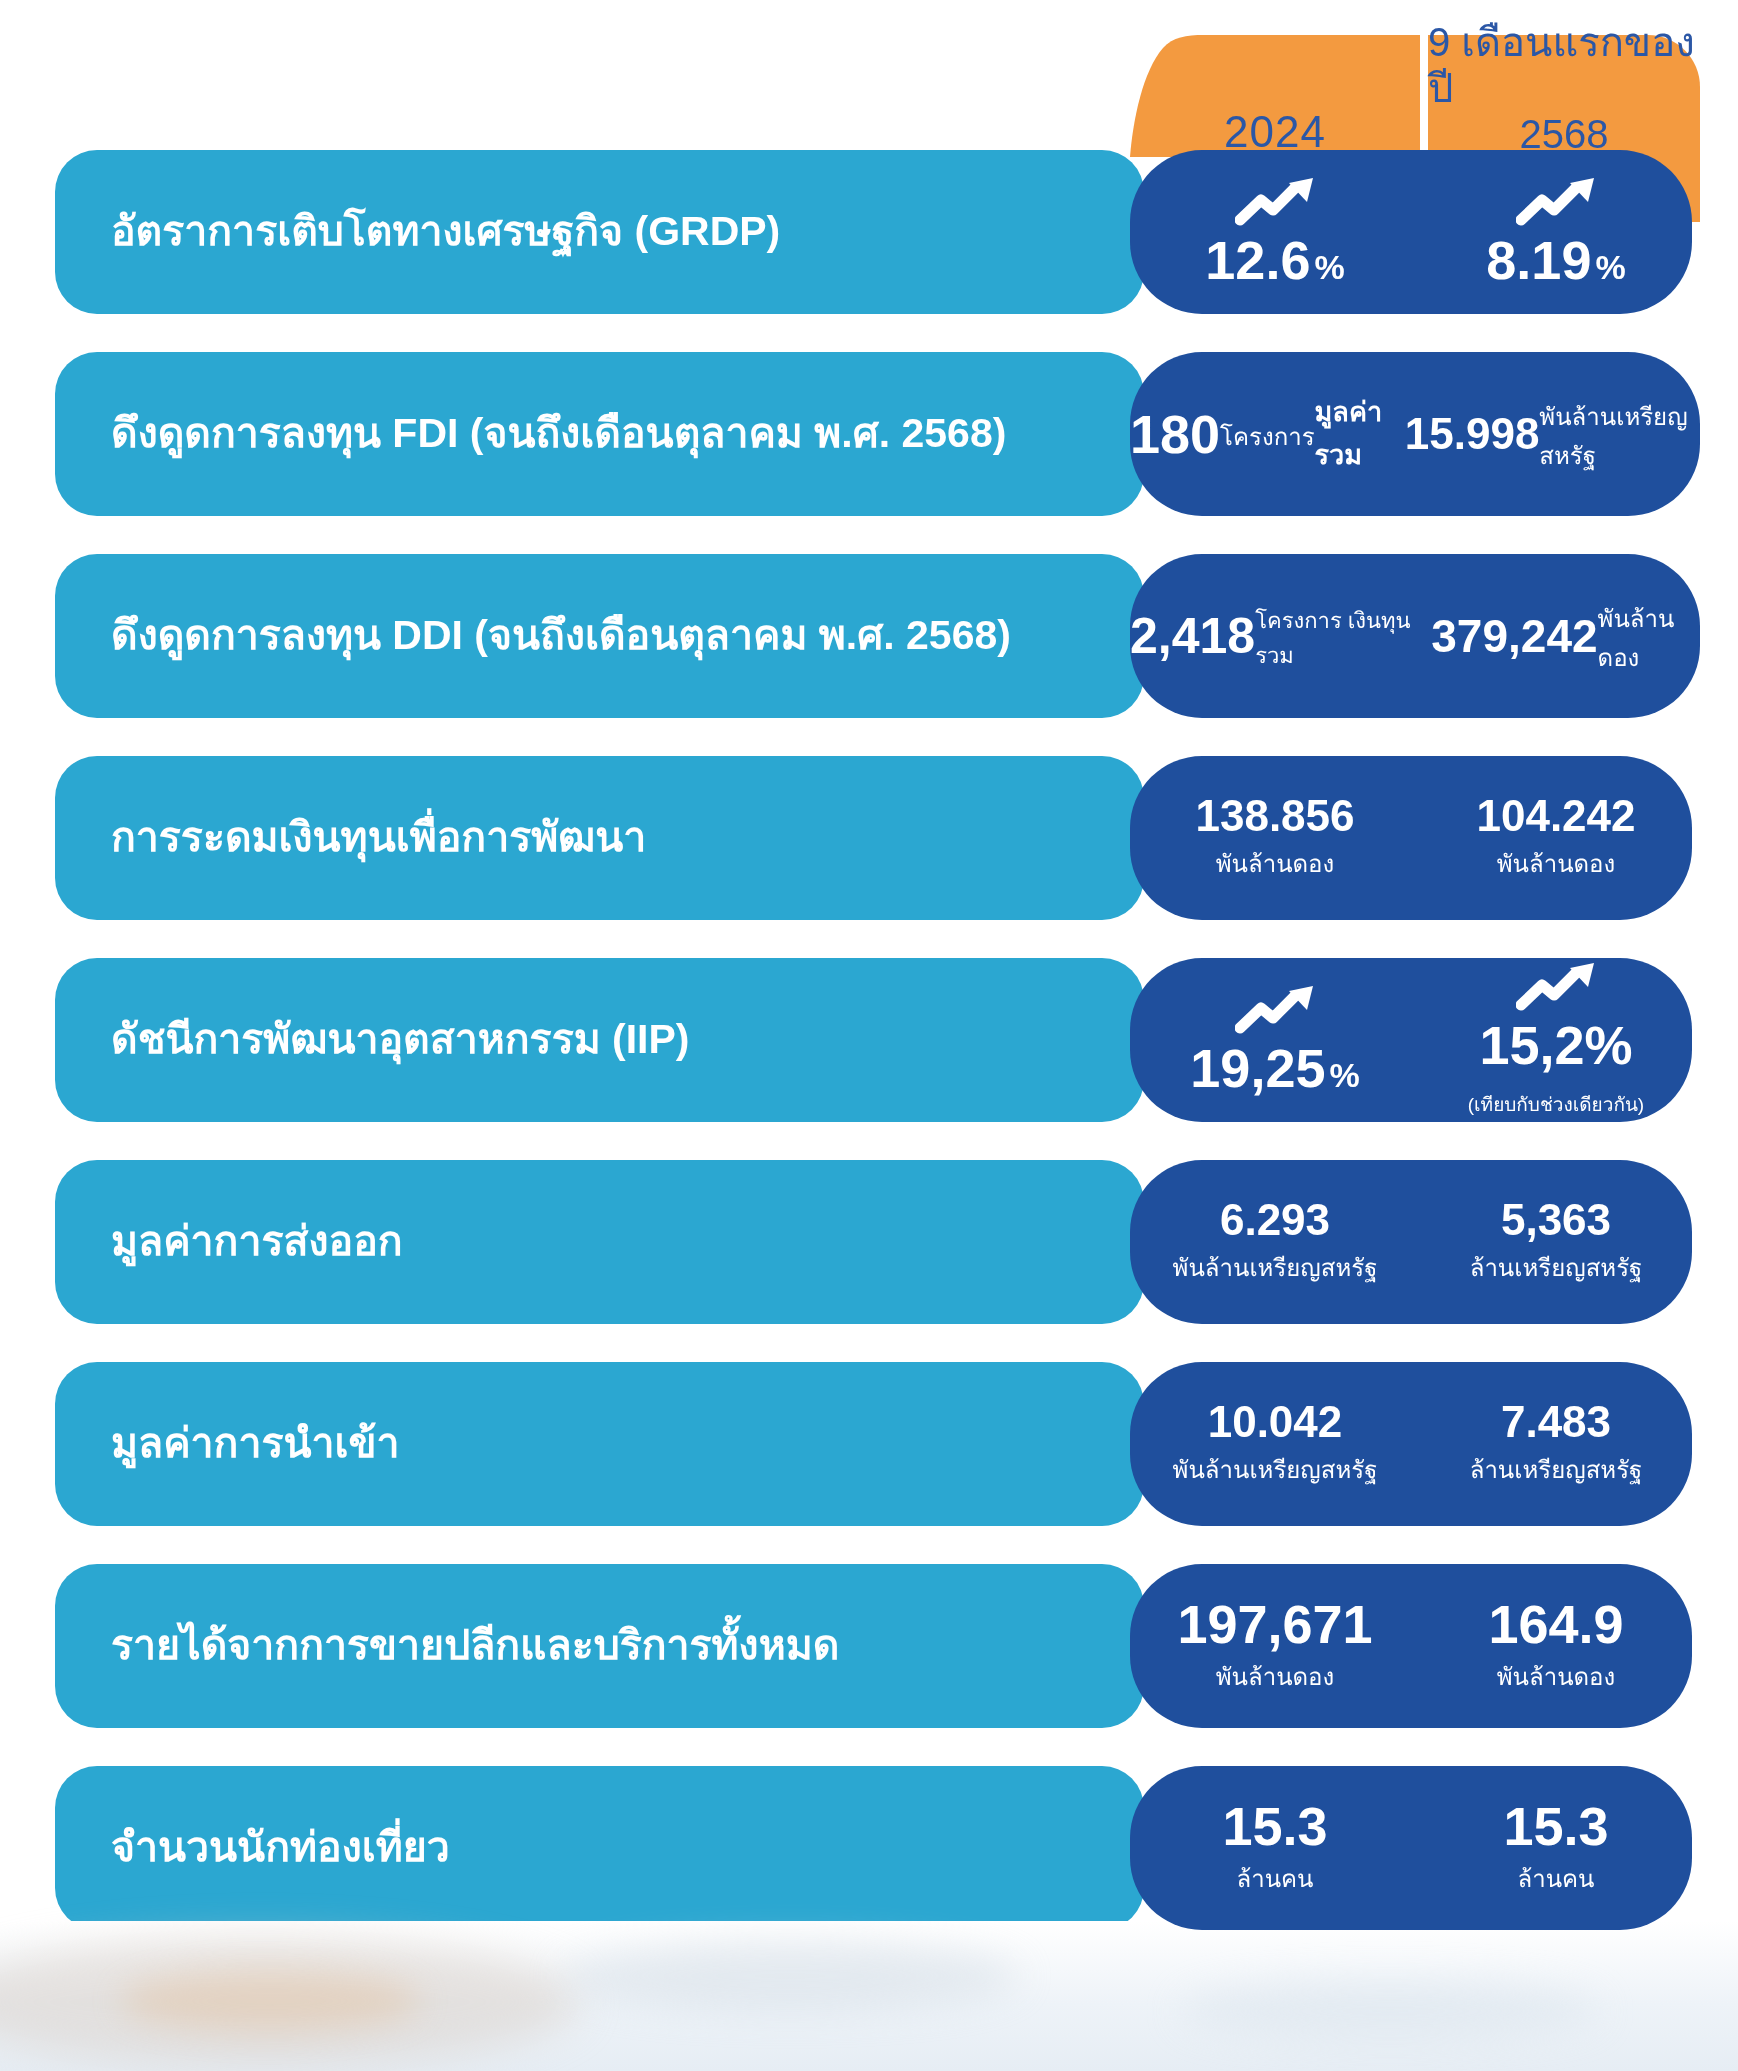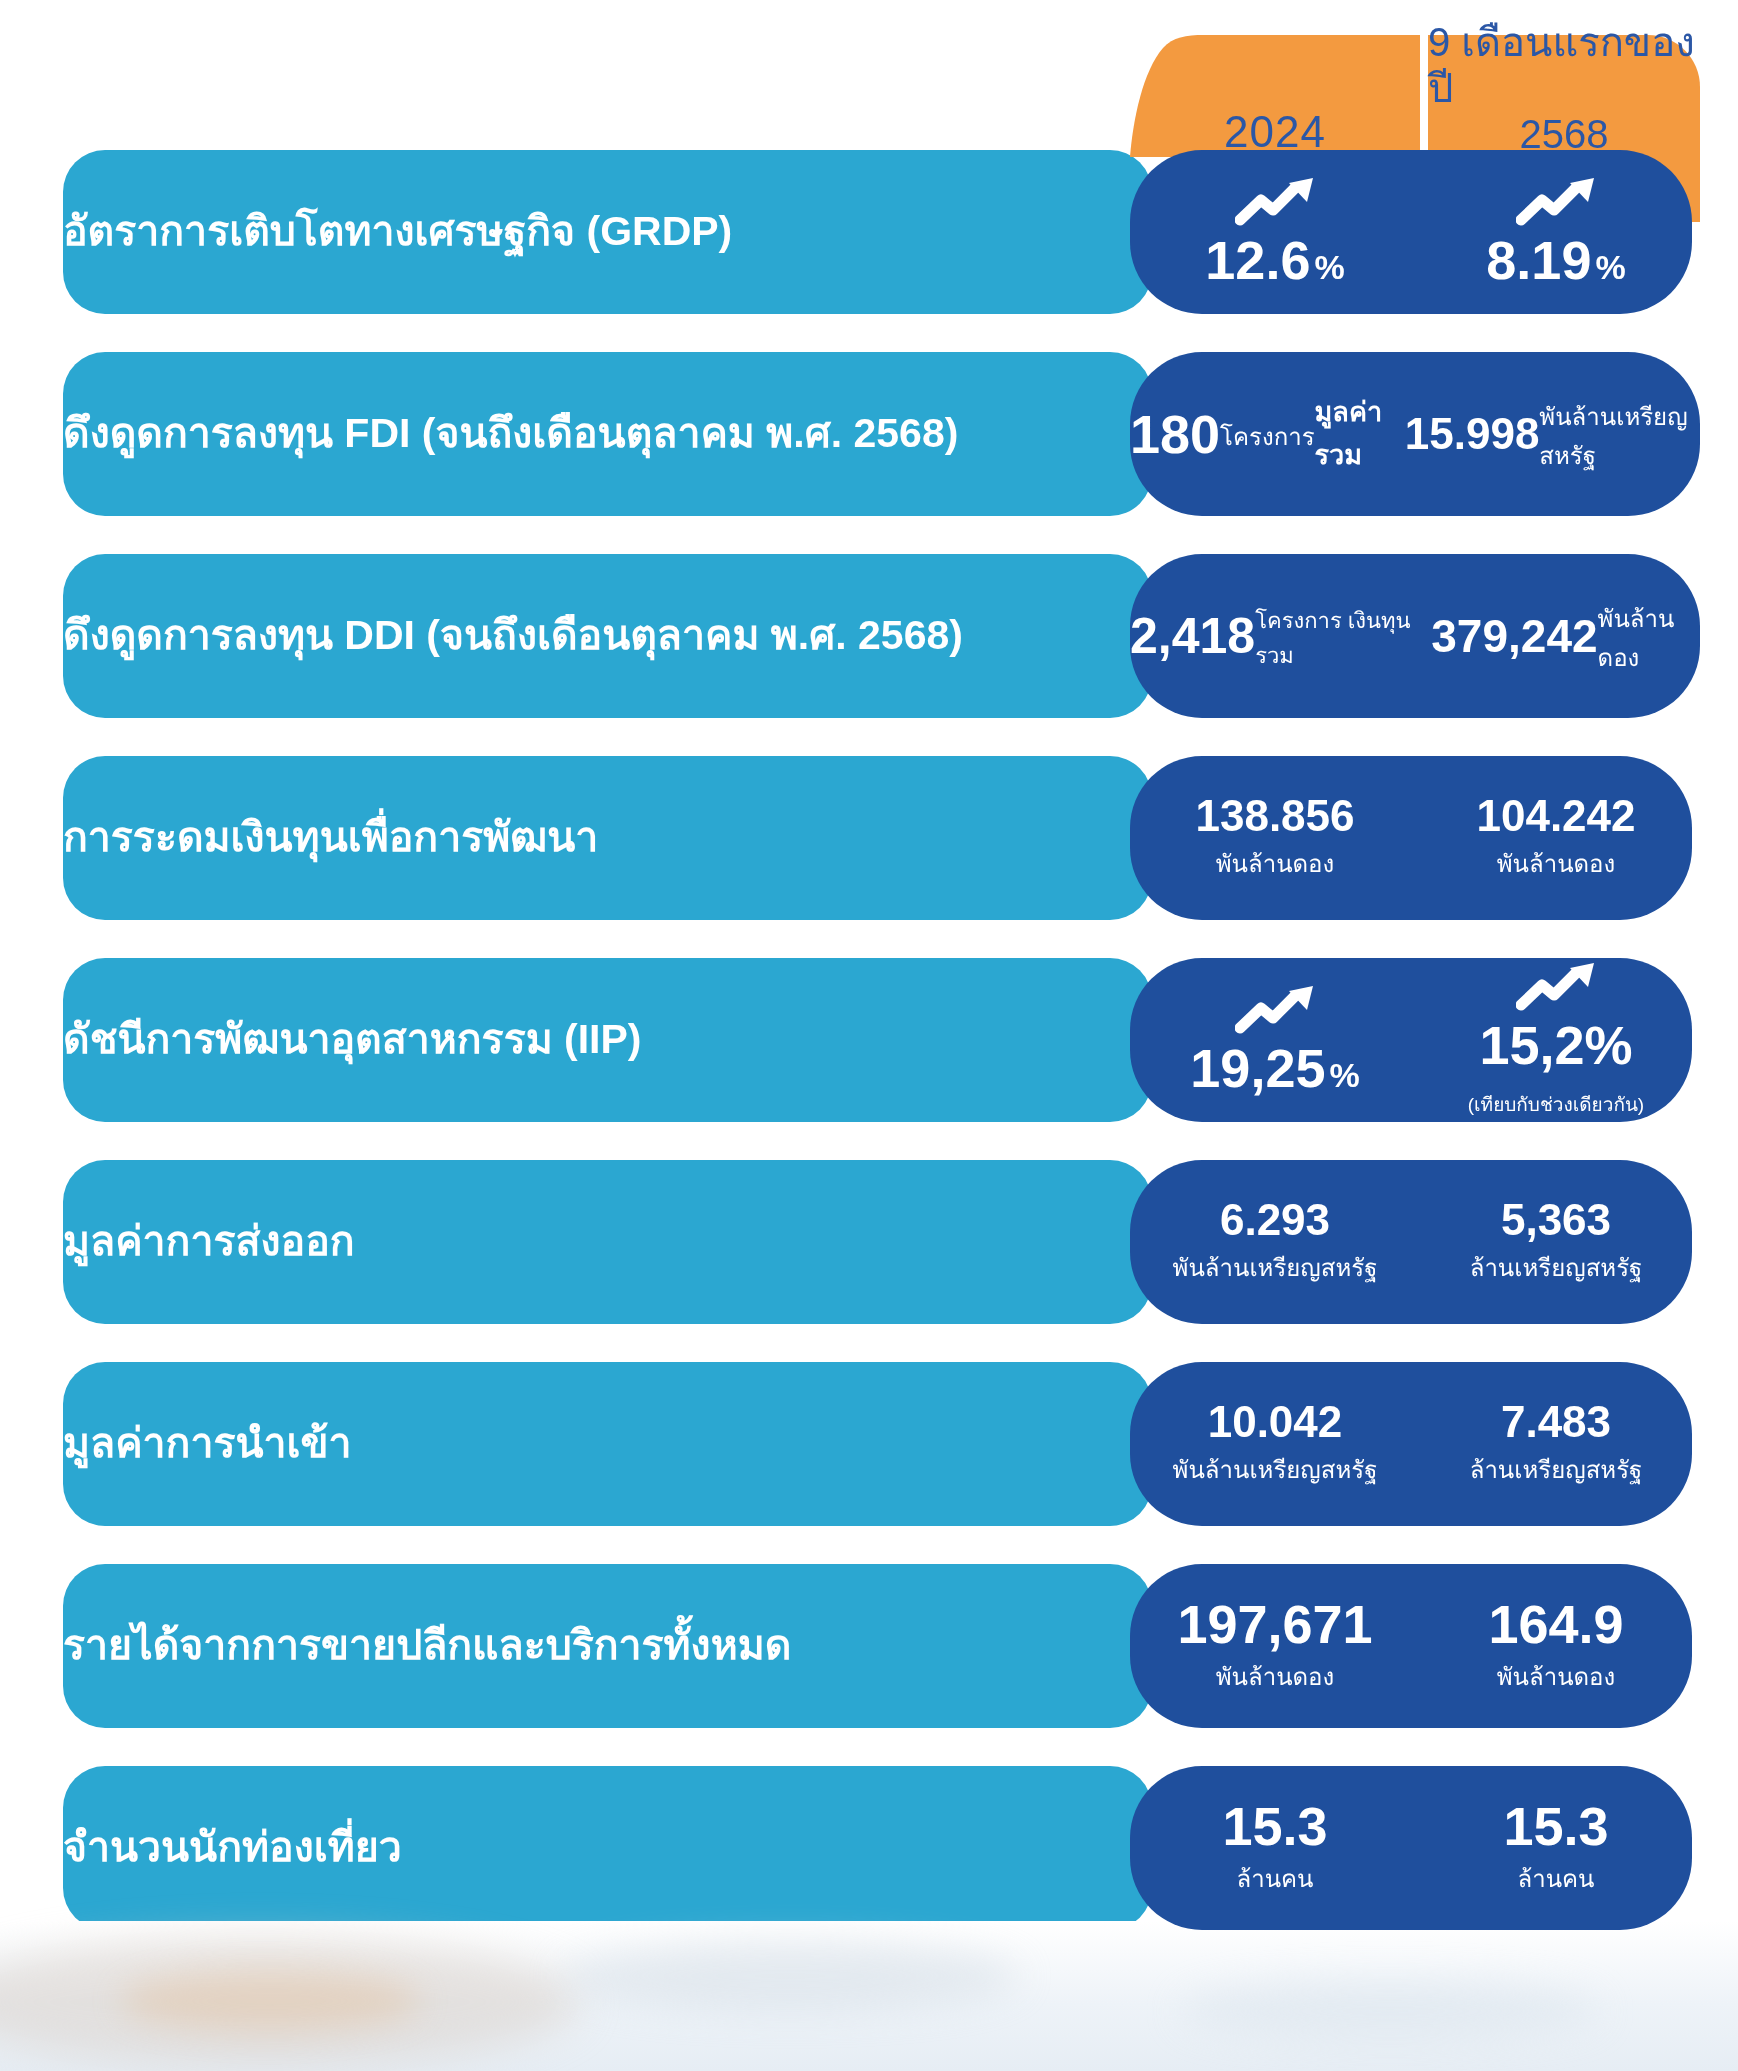--- a/index.html
+++ b/index.html
@@ -17,22 +17,22 @@
   .tab{background:var(--orange);color:var(--tabtext);display:flex;flex-direction:column;align-items:center;justify-content:flex-end;font-weight:400;}
   .tab-1{flex:0 0 290px;border-radius:52px 0 0 0;
          clip-path:path('M74,0 L290,0 L290,122 L0,122 C3,84 13,36 33,13 C43,2 56,0 74,0 Z');
          -webkit-clip-path:path('M74,0 L290,0 L290,122 L0,122 C3,84 13,36 33,13 C43,2 56,0 74,0 Z');}
   .tab-2{flex:0 0 272px;border-radius:0 52px 0 0;line-height:1.15;}
   .tab-1 .tab-text{font-size:44px;letter-spacing:1px;}
   .tab-2 .tab-line{font-size:40px;}
 
   
   .row{position:absolute;left:0;width:1738px;height:164px;}
-  .label-bar{position:absolute;left:63px;top:0;width:1089px;height:164px;background:var(--cyan);
-             border-radius:42px;display:flex;align-items:center;box-sizing:border-box;}
+  .label-bar{position:absolute;left:55px;top:0;width:1089px;height:164px;background:var(--cyan);
+             border-radius:42px;display:flex;align-items:center;box-sizing:border-box;padding-left:56px;}
   .label-text{color:#ffffff;font-size:41px;font-weight:700;line-height:1.1;}
   .cells{position:absolute;left:1130px;top:0;width:570px;height:164px;display:flex;z-index:2;}
   .cell{background:var(--navy);color:#ffffff;display:flex;flex-direction:column;align-items:center;justify-content:center;box-sizing:border-box;}
   .cell-left{flex:0 0 290px;border-radius:72px 0 0 72px;}
   .cell-right{flex:0 0 272px;border-radius:0 72px 72px 0;}
   .cell-single{flex:1 1 auto;border-radius:72px;flex-direction:row;justify-content:space-evenly;align-items:center;}
   .group{display:flex;align-items:center;justify-content:center;}
 
   .val{font-size:54px;font-weight:800;letter-spacing:0;line-height:1.05;}
   .val-xl{font-size:50px;}

